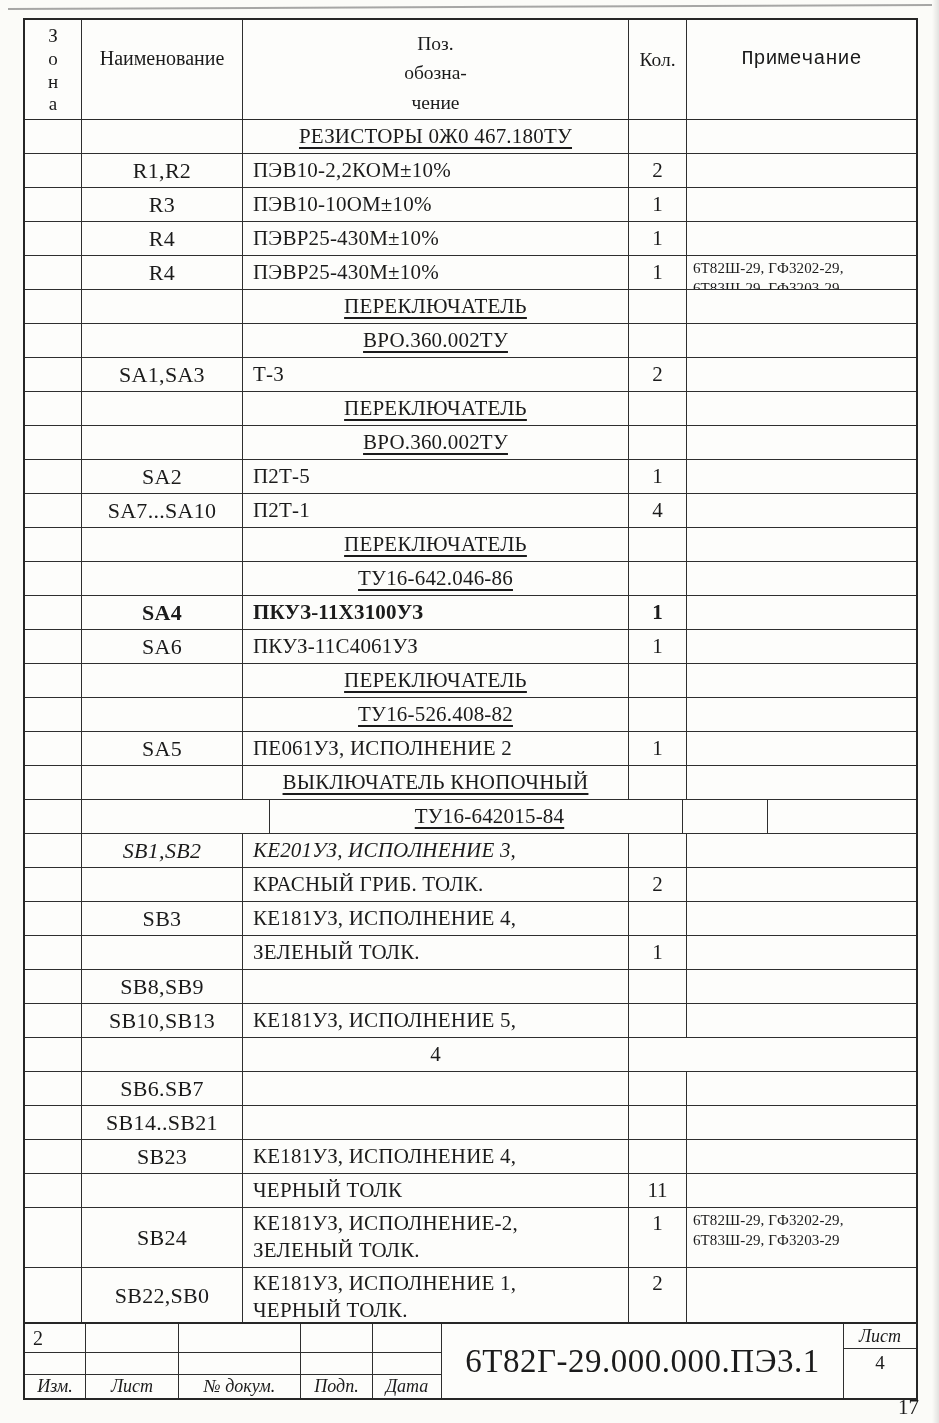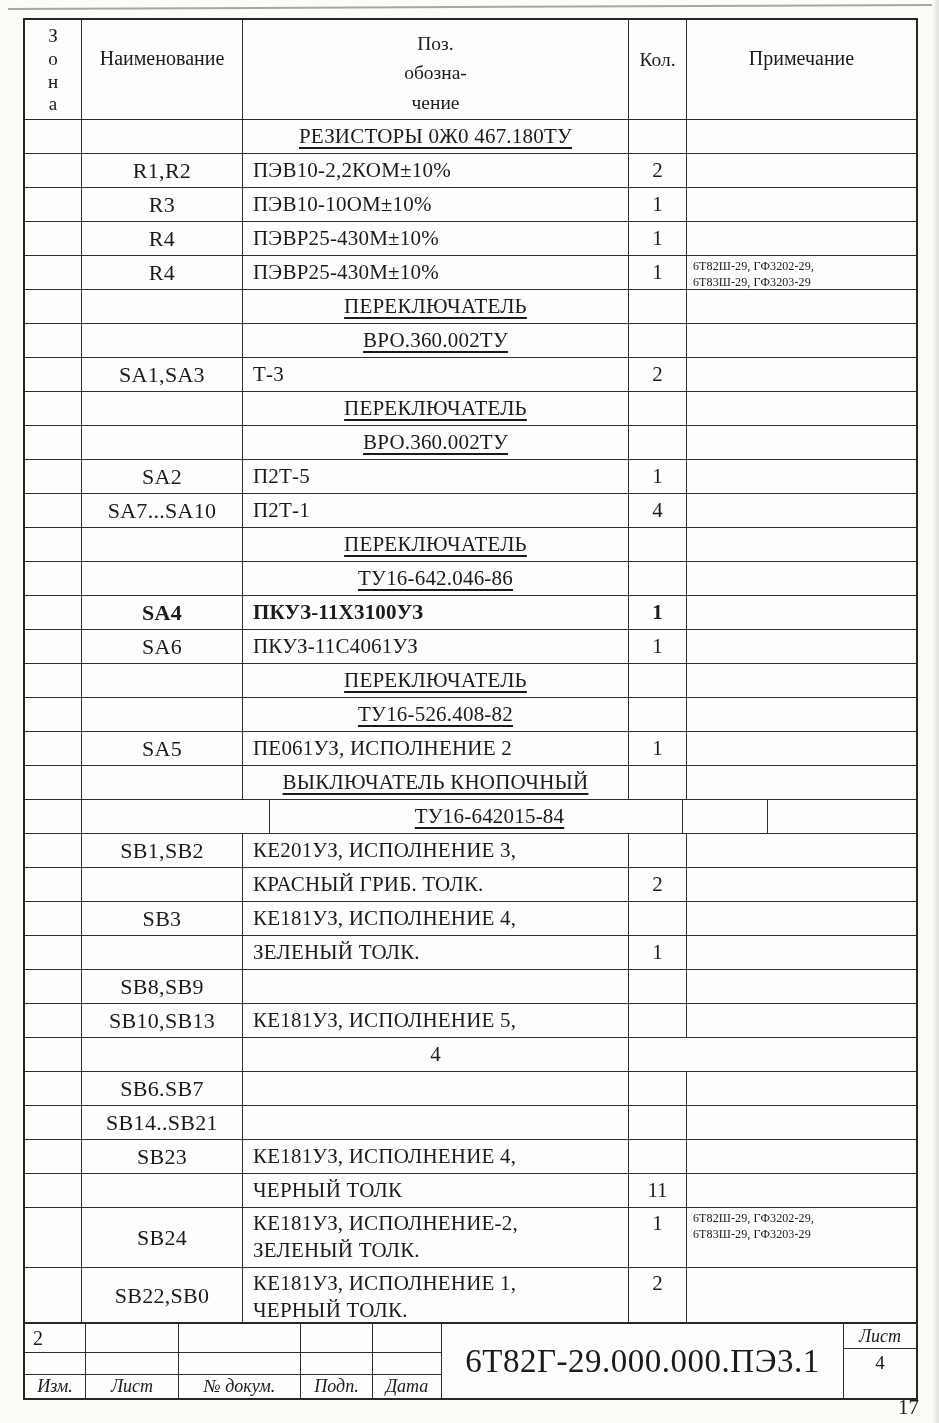--- a/index.html
+++ b/index.html
@@ -15,35 +15,35 @@
   .ptable{position:absolute;left:23px;top:18px;width:895px;height:1304px;
     border:2px solid #262626;border-bottom:none;background:#fdfdfb;box-sizing:border-box;}
   .thead{display:grid;grid-template-columns:57px 161px 386px 58px auto;height:100px;
     border-bottom:1.8px solid #2a2a2a;box-sizing:border-box;}
   .hc{border-right:1.5px solid #2f2f2f;box-sizing:border-box;}
   .hc:last-child{border-right:none;}
   .hz{display:flex;flex-direction:column;align-items:center;padding-top:5px;font-size:19px;line-height:1.2;}
   .hp{display:flex;flex-direction:column;align-items:center;padding-top:9px;font-size:19.5px;line-height:1.5;}
   .hn{display:flex;justify-content:center;padding-top:27px;font-size:20px;}
   .hq{display:flex;justify-content:center;padding-top:29px;font-size:19.5px;text-align:right;}
-  .hnote{display:flex;justify-content:center;padding-top:27px;font-size:20px;}
+  .hnote{display:flex;justify-content:center;padding-top:27px;font-size:20px;font-family:Liberation Mono, monospace;}
 
   .row{display:grid;grid-template-columns:57px 161px 386px 58px auto;
     border-bottom:1.5px solid #2f2f2f;box-sizing:border-box;}
   .row:last-child{border-bottom:none;}
   .c{border-right:1.5px solid #2f2f2f;box-sizing:border-box;overflow:hidden;}
   .c:last-child{border-right:none;}
   .pos{display:flex;align-items:center;justify-content:center;font-size:22px;letter-spacing:.3px;}
   .name{display:flex;align-items:center;padding-left:10px;font-size:21px;letter-spacing:.2px;}
   .name.sec{justify-content:center;padding-left:0;}
   .u{text-decoration:underline;text-underline-offset:4px;text-decoration-thickness:1.5px;}
   .name.multi{display:block;padding-top:2px;line-height:1.3;}
   .qty{display:flex;align-items:center;justify-content:center;font-size:21px;}
   .qty.top{align-items:flex-start;padding-top:3px;}
-  .note{font-size:12px;line-height:1.3;padding:3px 0 0 6px;letter-spacing:.1px;}
+  .note{font-size:15px;line-height:1.3;padding:3px 0 0 6px;letter-spacing:.1px;}
 
   
   .titleblock{position:absolute;left:23px;top:1322px;width:895px;height:78px;
     border:2px solid #262626;background:#fdfdfb;box-sizing:border-box;display:flex;}
   .tb-left{width:417px;display:grid;grid-template-columns:61px 93px 122px 72px auto;
     grid-template-rows:29px 22px auto;border-right:1.5px solid #2f2f2f;box-sizing:border-box;}
   .fc{border-right:1.5px solid #2f2f2f;border-bottom:1.5px solid #2f2f2f;box-sizing:border-box;
     display:flex;align-items:center;justify-content:center;}
   .fc.lc{border-right:none;}
   .fc.lr{border-bottom:none;}
@@ -272,21 +272,21 @@
       </div>
       <div class="row" style="height: 34px; gap: 27px;">
         <div class="c zona"></div>
         <div class="c pos"></div>
         <div class="c name sec">
           <span class="u">ТУ16-642015-84</span>
         </div>
         <div class="c qty"></div>
         <div class="c note"></div>
       </div>
-      <div class="row" style="height: 34px;">
+      <div class="row" style="height: 34px; font-style: italic;">
         <div class="c zona"></div>
         <div class="c pos">SB1,SB2</div>
         <div class="c name">
           <span>КЕ201УЗ, ИСПОЛНЕНИЕ 3,</span>
         </div>
         <div class="c qty"></div>
         <div class="c note"></div>
       </div>
       <div class="row" style="height: 34px;">
         <div class="c zona"></div>

